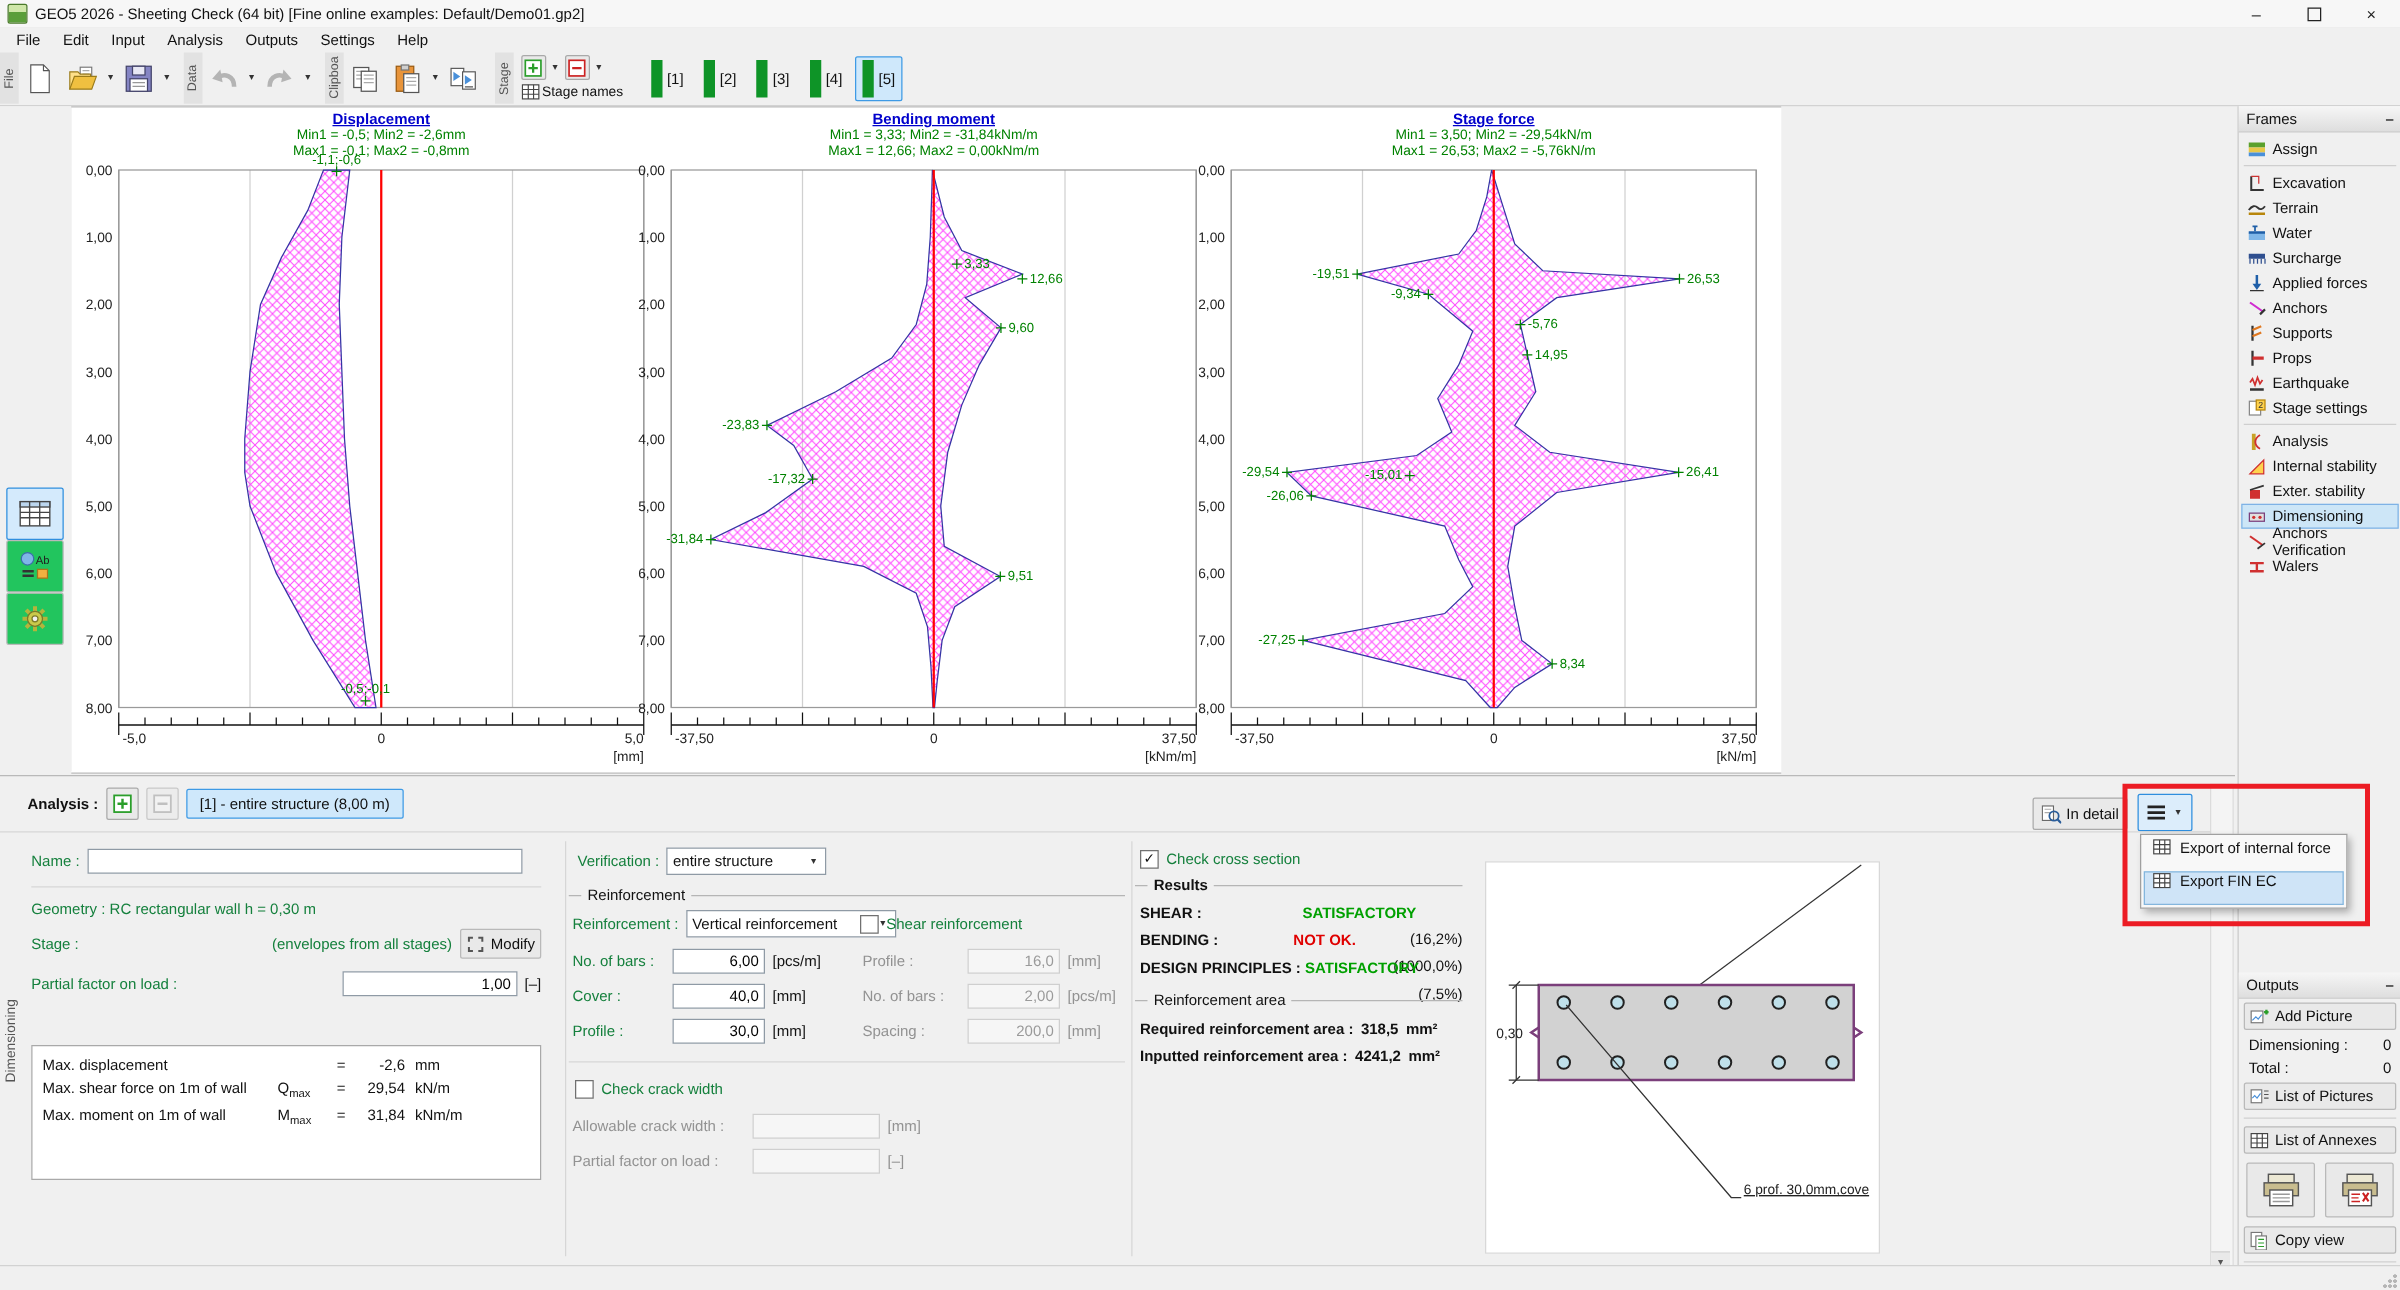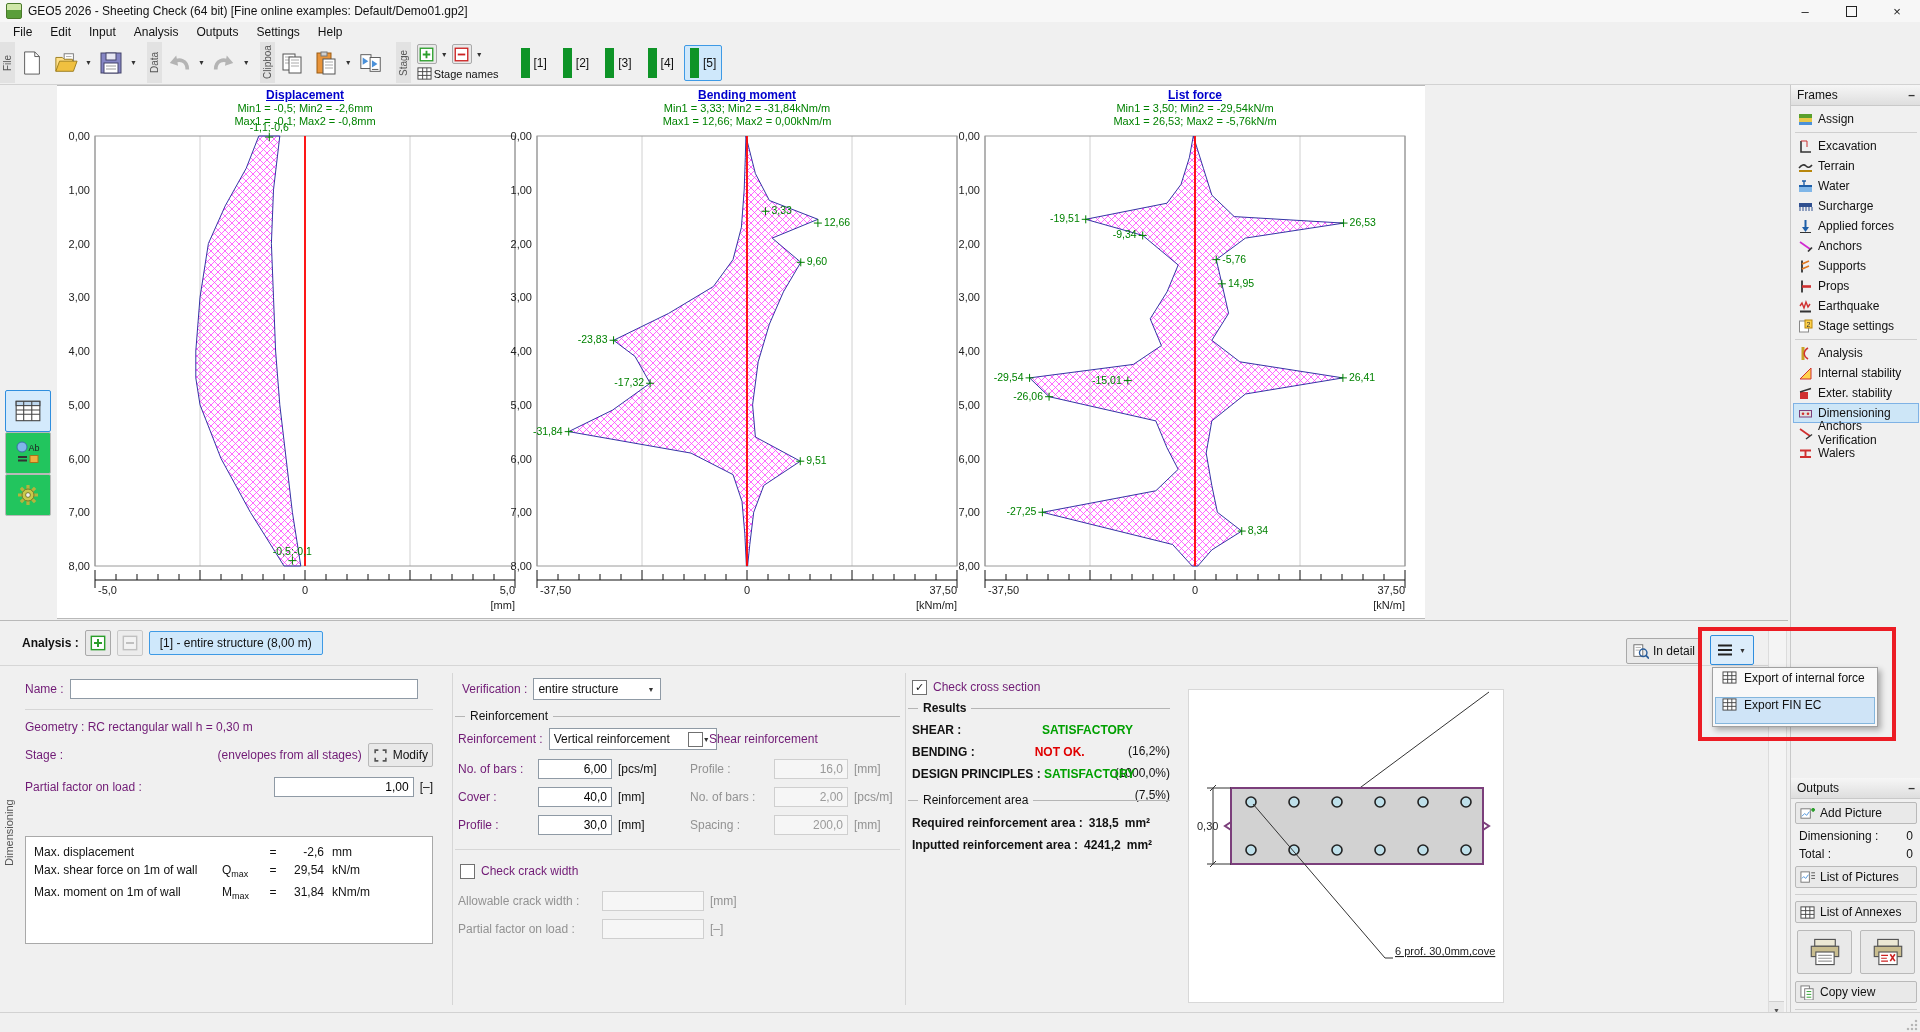--- a/index.html
+++ b/index.html
@@ -45,21 +45,21 @@
   #bottom{position:absolute;left:0;top:620px;width:1788px;height:392px;background:#f0f0f0;border-top:1px solid #b9b9b9;}
   #dim-vlabel{position:absolute;left:3px;top:115px;writing-mode:vertical-rl;transform:rotate(180deg);font-size:11px;color:#555;height:130px;display:flex;align-items:center;}
   #analysis-row{position:absolute;left:22px;top:8px;height:28px;display:flex;align-items:center;gap:6px;}
   #analysis-label{font-weight:bold;}
   .small-sq-btn{width:24px;height:24px;border:1px solid #a9a9a9;background:#e9e9e9;display:flex;align-items:center;justify-content:center;border-radius:2px;}
   .small-sq-btn svg{width:16px;height:16px;}
   .small-sq-btn.disabled{opacity:.55;}
   #analysis-tab{height:22px;padding:0 10px;display:flex;align-items:center;background:#cfe8fb;border:1px solid #3e9ae5;border-radius:2px;font-size:12px;}
   #sep-analysis{position:absolute;left:0;top:44px;width:1768px;border-top:1px solid #d6d6d6;}
   
-  .lbl{color:#701a75;}
+  .lbl{color:#15803d;}
   .lbl.dis,.unit.dis{color:#929292;}
   .txt-input{height:18px;border:1px solid #8f9aa5;background:#fff;font-family:"Liberation Sans",sans-serif;font-size:12px;padding:0 4px;}
   .txt-input.num{text-align:right;}
   .txt-input:disabled{background:#f6f6f6;border-color:#cfcfcf;color:#9a9a9a;}
   .combo{height:20px;border:1px solid #8f9aa5;background:#fff;display:flex;align-items:center;padding:0 4px;gap:6px;font-size:12px;}
   .combo .caret{margin-left:auto;}
   .cb{width:13px;height:13px;border:1px solid #707070;background:#fff;display:inline-flex;align-items:center;justify-content:center;font-size:11px;line-height:11px;color:#111;flex:0 0 auto;}
   .group-title{display:flex;align-items:center;font-size:12px;}
   .group-title::before{content:"";width:10px;border-top:1px solid #b5b5b5;margin-right:5px;}
   .group-title::after{content:"";flex:1;border-top:1px solid #b5b5b5;margin-left:5px;}
@@ -423,21 +423,21 @@
           <path d="M147.12 251.24999999999997 H155.12 M151.12 247.24999999999997 V255.24999999999997" stroke="#008200" stroke-width="1"></path>
           <text font-size="10.5" font-family="Liberation Sans" fill="#008200" x="145.12" y="254.24999999999997" text-anchor="end">-17,32</text>
           <path d="M65.696 299.625 H73.696 M69.696 295.625 V303.625" stroke="#008200" stroke-width="1"></path>
           <text font-size="10.5" font-family="Liberation Sans" fill="#008200" x="63.696" y="302.625" text-anchor="end">-31,84</text>
           <path d="M297.256 329.1875 H305.256 M301.256 325.1875 V333.1875" stroke="#008200" stroke-width="1"></path>
           <text font-size="10.5" font-family="Liberation Sans" fill="#008200" x="307.256" y="332.1875" text-anchor="start">9,51</text>
         </svg>
       </div>
       <div class="chart" style="left: 890px;">
         <div class="chart-header" style="left: 38px;">
-          <div class="chart-title">List force</div>
+          <div class="chart-title">Stage force</div>
           <div class="chart-minmax">Min1 = 3,50; Min2 = -29,54kN/m</div>
           <div class="chart-minmax">Max1 = 26,53; Max2 = -5,76kN/m</div>
         </div>
         <svg width="500" height="490" style="left: 0px;">
           <line x1="38" y1="4" x2="38" y2="434" stroke="#9a9a9a" stroke-width="1"></line>
           <line x1="143" y1="4" x2="143" y2="434" stroke="#d0d0d0" stroke-width="1"></line>
           <line x1="248" y1="4" x2="248" y2="434" stroke="#d0d0d0" stroke-width="1"></line>
           <line x1="353" y1="4" x2="353" y2="434" stroke="#d0d0d0" stroke-width="1"></line>
           <line x1="458" y1="4" x2="458" y2="434" stroke="#9a9a9a" stroke-width="1"></line>
           <rect x="38" y="4" width="420" height="430" fill="none" stroke="#9a9a9a"></rect>

